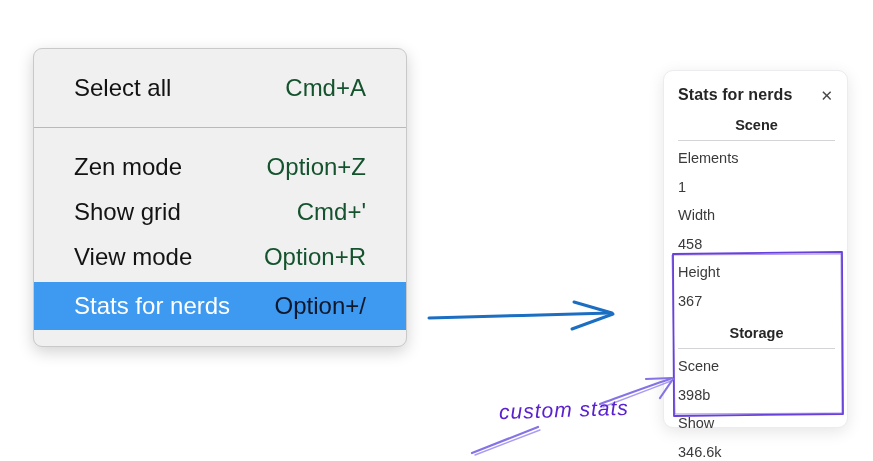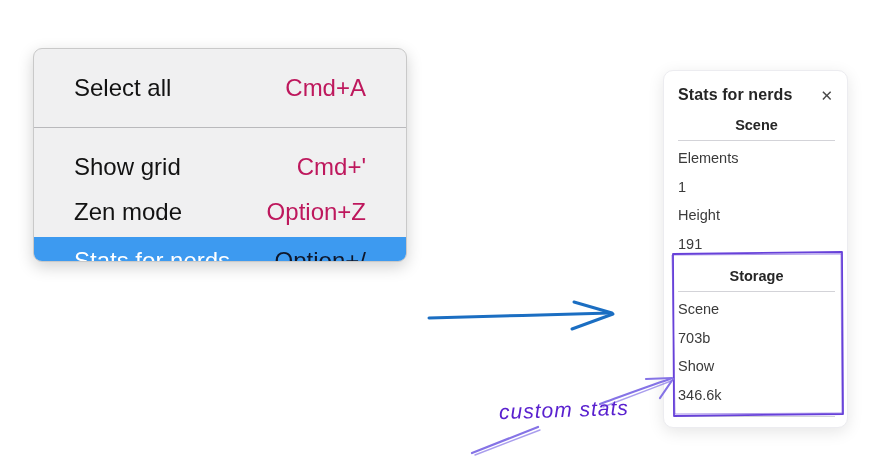--- a/index.html
+++ b/index.html
@@ -4,35 +4,35 @@
 <style>
   html,body{margin:0;padding:0;}
   body{
     width:873px;height:461px;position:relative;overflow:hidden;
     background:#ffffff;
     font-family:"Liberation Sans", sans-serif;
   }
 
   
   .menu{
-    position:absolute;left:33px;top:48px;width:374px;height:214px;
+    position:absolute;left:33px;top:48px;width:374px;height:299px;
     background:#f0f0f1;
     border:1px solid #c9c9c9;
     border-radius:9px;
     box-shadow:0 5px 16px rgba(0,0,0,.18);
     box-sizing:border-box;
     font-size:24px;color:#131313;
     overflow:hidden;
   }
   .menu-item{
     display:flex;justify-content:space-between;align-items:center;
     height:45px;padding:0 40px;cursor:default;
   }
   .menu-item.first{height:78px;}
-  .menu-item .shortcut{color:#be185d;}
+  .menu-item .shortcut{color:#14532d;}
   .menu-divider{height:0;border-top:1px solid #b9b9bc;}
   .menu-group{padding-top:16px;}
   .menu-item.selected{
     background:#3d9af0;color:#ffffff;height:48px;margin-top:3px;
   }
   .menu-item.selected .shortcut{color:#0f172a;}
 
   
   .panel{
     position:absolute;left:663px;top:70px;width:185px;height:358px;
@@ -72,26 +72,30 @@
 <body>
 
 <div class="menu">
   <div class="menu-item first">
     <span>Select all</span>
     <span class="shortcut">Cmd+A</span>
   </div>
   <div class="menu-divider"></div>
   <div class="menu-group">
     <div class="menu-item">
+      <span>Zen mode</span>
+      <span class="shortcut">Option+Z</span>
+    </div>
+    <div class="menu-item">
       <span>Show grid</span>
       <span class="shortcut">Cmd+'</span>
     </div>
     <div class="menu-item">
-      <span>Zen mode</span>
-      <span class="shortcut">Option+Z</span>
+      <span>View mode</span>
+      <span class="shortcut">Option+R</span>
     </div>
     <div class="menu-item selected">
       <span>Stats for nerds</span>
       <span class="shortcut">Option+/</span>
     </div>
   </div>
 </div>
 
 <div class="panel">
   <div class="panel-header">
@@ -99,29 +103,33 @@
     <button class="panel-close">✕</button>
   </div>
 
   <div class="section-heading">Scene</div>
   <hr class="sep">
   <div class="stat-row">
     <span>Elements</span>
     <span>1</span>
   </div>
   <div class="stat-row">
+    <span>Width</span>
+    <span>458</span>
+  </div>
+  <div class="stat-row">
     <span>Height</span>
-    <span>191</span>
+    <span>367</span>
   </div>
 
   <div class="section-heading tight">Storage</div>
   <hr class="sep">
   <div class="stat-row">
     <span>Scene</span>
-    <span>703b</span>
+    <span>398b</span>
   </div>
   <div class="stat-row">
     <span>Show</span>
     <span>346.6k</span>
   </div>
 
   <hr class="sep">
 </div>
 
 <svg class="annotation-svg" style="left:424px;top:298px;" width="204" height="36" viewBox="0 0 204 36">

